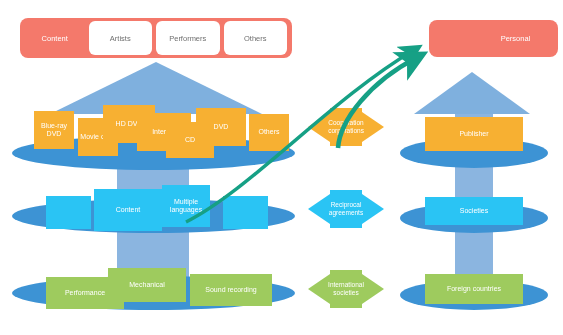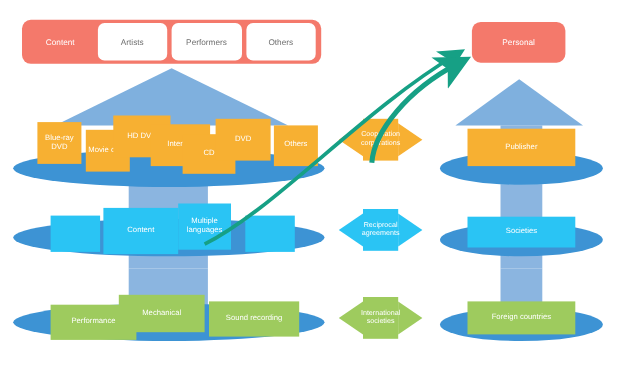--- a/index.html
+++ b/index.html
@@ -191,21 +191,21 @@
     <div class="body">Reciprocal agreements</div>
   </div>
 
   <div class="conn c-green" style="left:308px; top:270px; width:76px;">
     <div class="hl"></div>
     <div class="hr"></div>
     <div class="mid"></div>
     <div class="body">International societies</div>
   </div>
 
-  <div class="pill" style="left:429px; top:20px; width:85px; height:37px;">Personal</div>
+  <div class="pill" style="left:429px; top:20px; width:85px; height:37px;padding-left:44px;">Personal</div>
 
   <div class="arrowhead" style="left:414px; top:72px; border-width:0 58px 42px 58px;"></div>
 
   <div class="trunk" style="left:455px; top:114px; width:38px; height:54px;"></div>
   <div class="trunk" style="left:455px; top:168px; width:38px; height:76px;"></div>
   <div class="trunk" style="left:455px; top:244px; width:38px; height:62px;"></div>
 
   <div class="ellipse" style="left:400px; top:138px; width:148px; height:30px;"></div>
   <div class="ellipse" style="left:400px; top:203px; width:148px; height:30px;"></div>
   <div class="ellipse" style="left:400px; top:280px; width:148px; height:30px;"></div>

